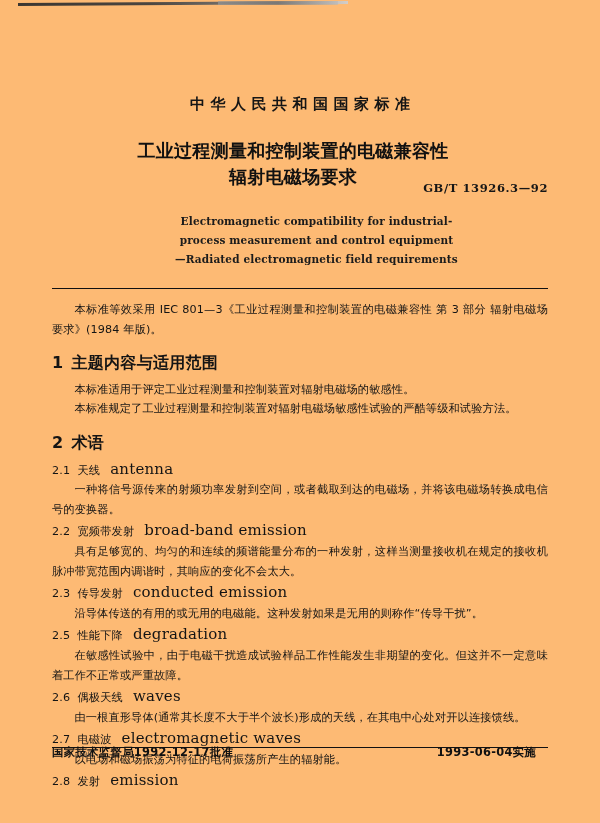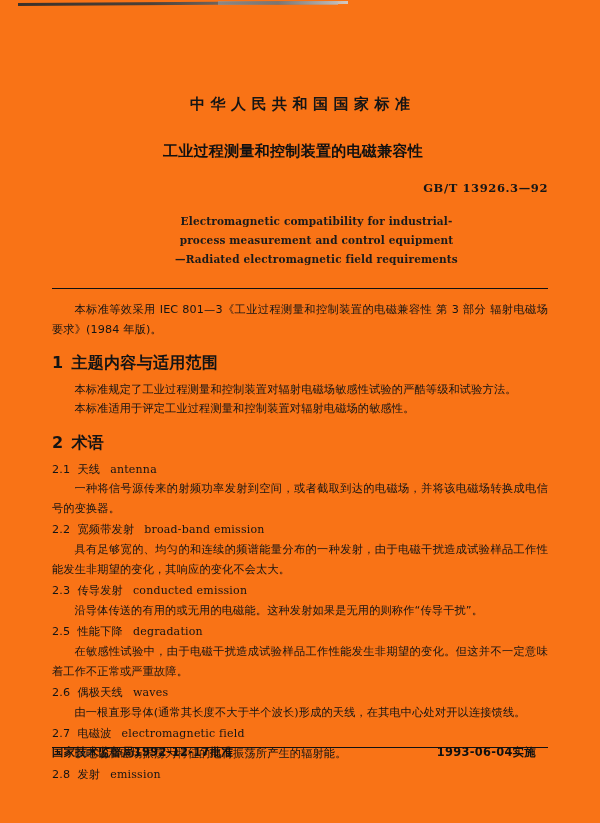--- a/index.html
+++ b/index.html
@@ -12,21 +12,21 @@
     height: 823px;
     position: relative;
     font-family: "DejaVu Sans", "Liberation Sans", sans-serif;
     color: #1a1a1a;
     overflow: hidden;
   }
 
   .page {
     position: absolute;
     inset: 0;
-    background: #f97316;
+    background: #fdba74;
   }
 
   
   .scan-streak {
     position: absolute;
     top: 2px;
     left: 18px;
     width: 330px;
     height: 3px;
     background: linear-gradient(90deg, #2b2b2b 0%, #3c3c3c 40%, #7d7d7d 75%, #cfcfcf 100%);
@@ -63,21 +63,21 @@
     text-indent: 5.5px;
   }
 
   .title-block {
     margin-top: 24px;
     position: relative;
     height: 58px;
   }
   .doc-title {
     text-align: center;
-    font-size: 15px;
+    font-size: 18px;
     font-weight: bold;
     line-height: 26px;
     letter-spacing: 0.3px;
     color: #111;
     padding-right: 14px;
   }
   .std-number {
     position: absolute;
     right: 52px;
     bottom: 1px;
@@ -132,21 +132,21 @@
   .term {
     margin: 1px 0 0 0;
     font-size: 11.2px;
     letter-spacing: 0.2px;
   }
   .term .t-num { margin-right: 7px; }
   .term .t-cn { font-weight: normal; }
   .term .t-en {
     font-family: "DejaVu Serif", "Liberation Serif", serif;
     margin-left: 10px;
-    font-size: 11px;
+    font-size: 15px;
     letter-spacing: 0.2px;
   }
   .term-def {
     margin: 0;
     text-indent: 2em;
     letter-spacing: 0.15px;
   }
 
   .block { margin-top: 2px; }
 
@@ -195,58 +195,59 @@
 
   <div class="content">
 
     <div class="masthead">
       <div class="national-standard">中华人民共和国国家标准</div>
     </div>
 
     <div class="title-block">
       <div class="doc-title">
         <div>工业过程测量和控制装置的电磁兼容性</div>
+        <div>辐射电磁场要求</div>
       </div>
       <div class="std-number">GB/T 13926.3—92</div>
     </div>
 
     <div class="en-title">
       <span class="en-line">Electromagnetic compatibility for industrial-</span>
       <span class="en-line">process measurement and control equipment</span>
       <span class="en-line">—Radiated electromagnetic field requirements</span>
     </div>
 
     <hr class="rule-top">
 
     <div class="body">
 
       <p class="para">本标准等效采用 IEC 801—3《工业过程测量和控制装置的电磁兼容性  第 3 部分  辐射电磁场要求》(1984 年版)。</p>
 
       <div class="sec-heading">
         <span class="num">1</span><span>主题内容与适用范围</span>
       </div>
+      <p class="para">本标准适用于评定工业过程测量和控制装置对辐射电磁场的敏感性。</p>
       <p class="para">本标准规定了工业过程测量和控制装置对辐射电磁场敏感性试验的严酷等级和试验方法。</p>
-      <p class="para">本标准适用于评定工业过程测量和控制装置对辐射电磁场的敏感性。</p>
 
       <div class="sec-heading">
         <span class="num">2</span><span>术语</span>
       </div>
 
       <div class="block">
         <p class="term">
           <span class="t-num">2.1</span><span class="t-cn">天线</span><span class="t-en">antenna</span>
         </p>
         <p class="term-def">一种将信号源传来的射频功率发射到空间，或者截取到达的电磁场，并将该电磁场转换成电信号的变换器。</p>
       </div>
 
       <div class="block">
         <p class="term">
           <span class="t-num">2.2</span><span class="t-cn">宽频带发射</span><span class="t-en">broad-band emission</span>
         </p>
-        <p class="term-def">具有足够宽的、均匀的和连续的频谱能量分布的一种发射，由于电磁干扰造成试验样品工作性能发生非期望的变化，其响应的变化不会太大。</p>
+        <p class="term-def">具有足够宽的、均匀的和连续的频谱能量分布的一种发射，这样当测量接收机在规定的接收机脉冲带宽范围内调谐时，其响应的变化不会太大。</p>
       </div>
 
       <div class="block">
         <p class="term">
           <span class="t-num">2.3</span><span class="t-cn">传导发射</span><span class="t-en">conducted emission</span>
         </p>
         <p class="term-def">沿导体传送的有用的或无用的电磁能。这种发射如果是无用的则称作“传导干扰”。</p>
       </div>
 
 
@@ -259,21 +260,21 @@
 
       <div class="block">
         <p class="term">
           <span class="t-num">2.6</span><span class="t-cn">偶极天线</span><span class="t-en">waves</span>
         </p>
         <p class="term-def">由一根直形导体(通常其长度不大于半个波长)形成的天线，在其电中心处对开以连接馈线。</p>
       </div>
 
       <div class="block">
         <p class="term">
-          <span class="t-num">2.7</span><span class="t-cn">电磁波</span><span class="t-en">electromagnetic field</span>
+          <span class="t-num">2.7</span><span class="t-cn">电磁波</span><span class="t-en">electromagnetic waves</span>
         </p>
         <p class="term-def">以电场和磁场振荡为特征的电荷振荡所产生的辐射能。</p>
       </div>
 
       <div class="block">
         <p class="term">
           <span class="t-num">2.8</span><span class="t-cn">发射</span><span class="t-en">emission</span>
         </p>
 
       </div>

